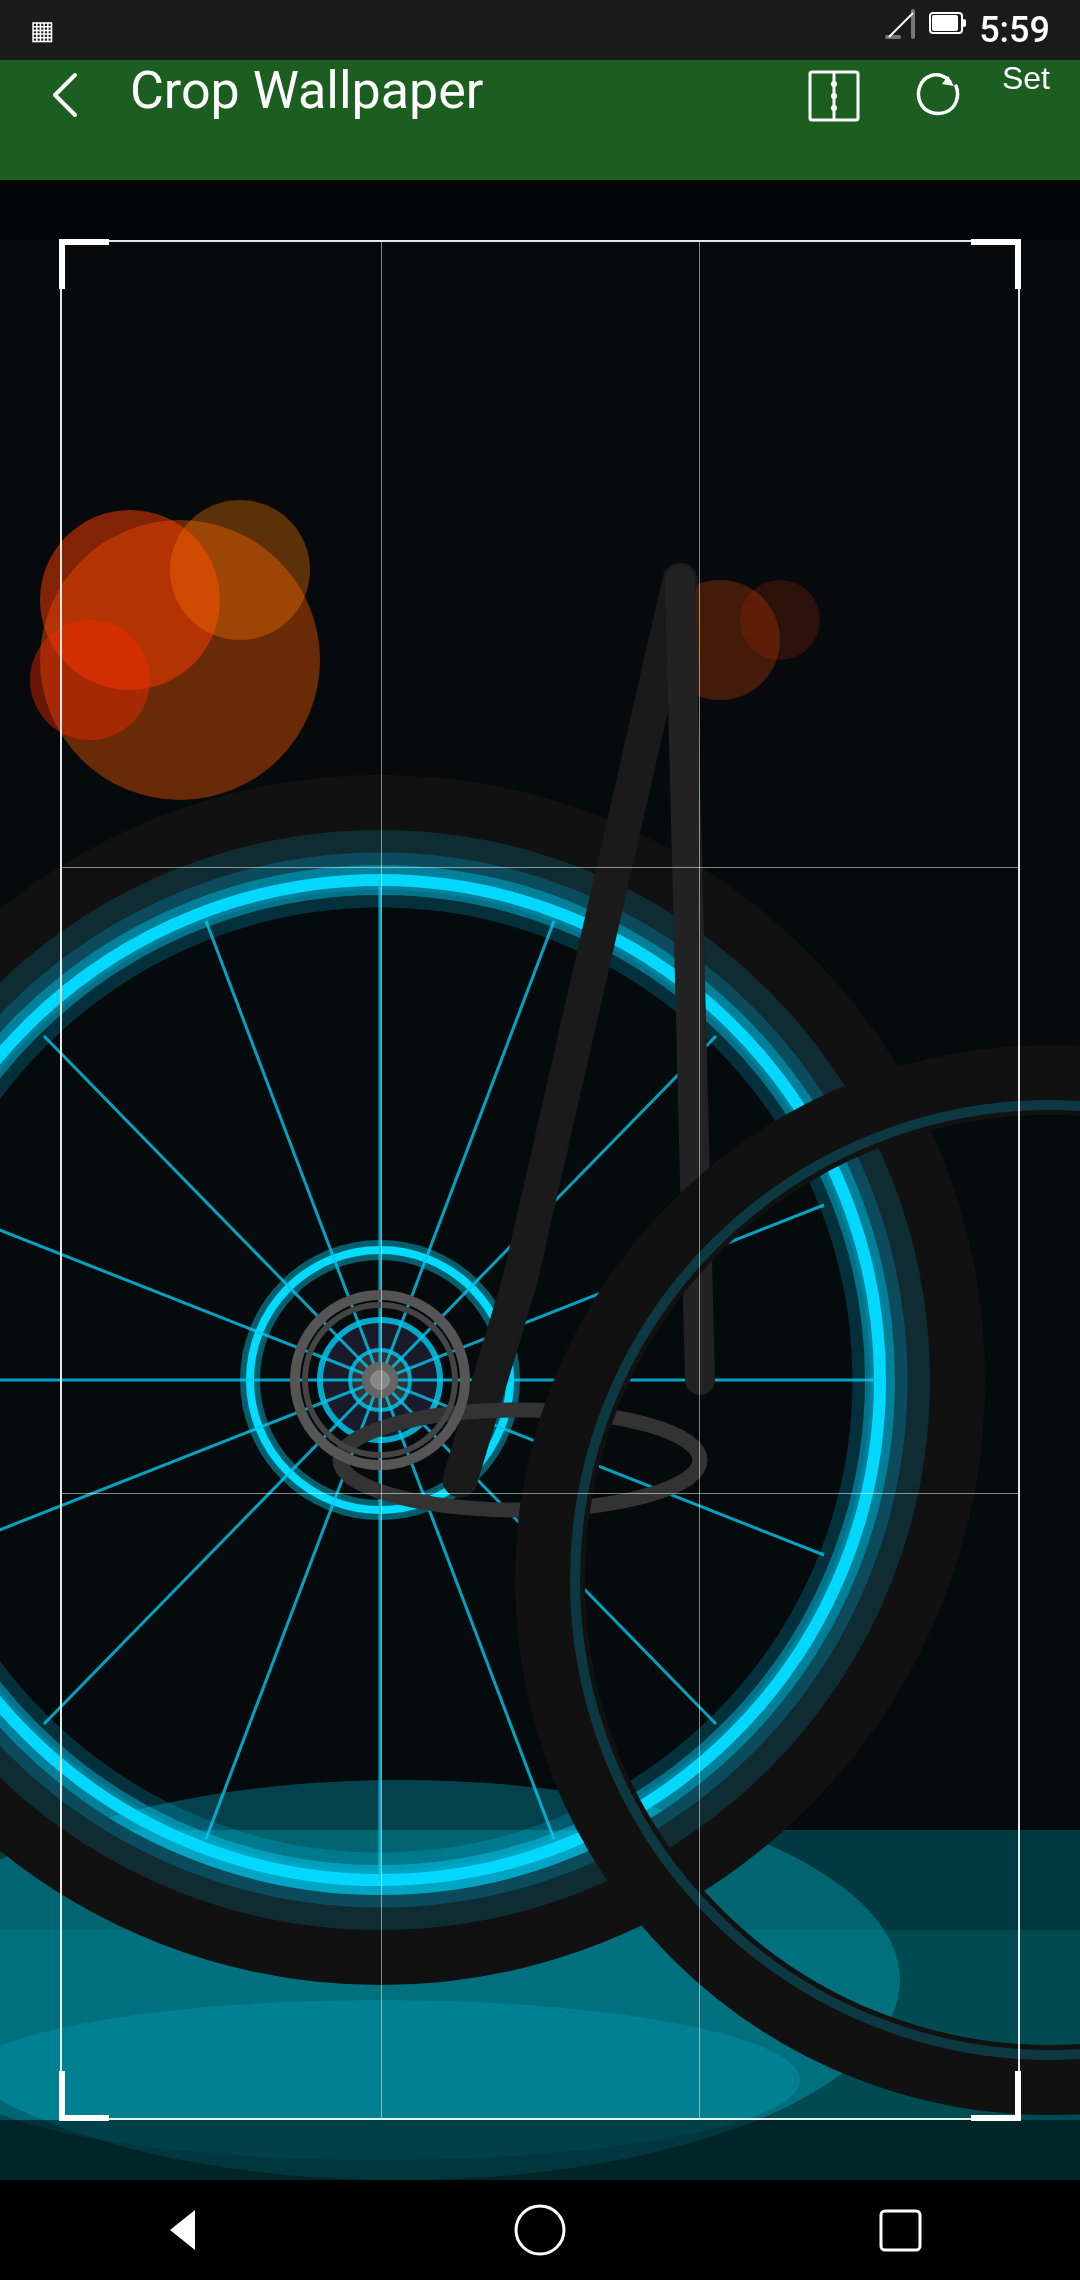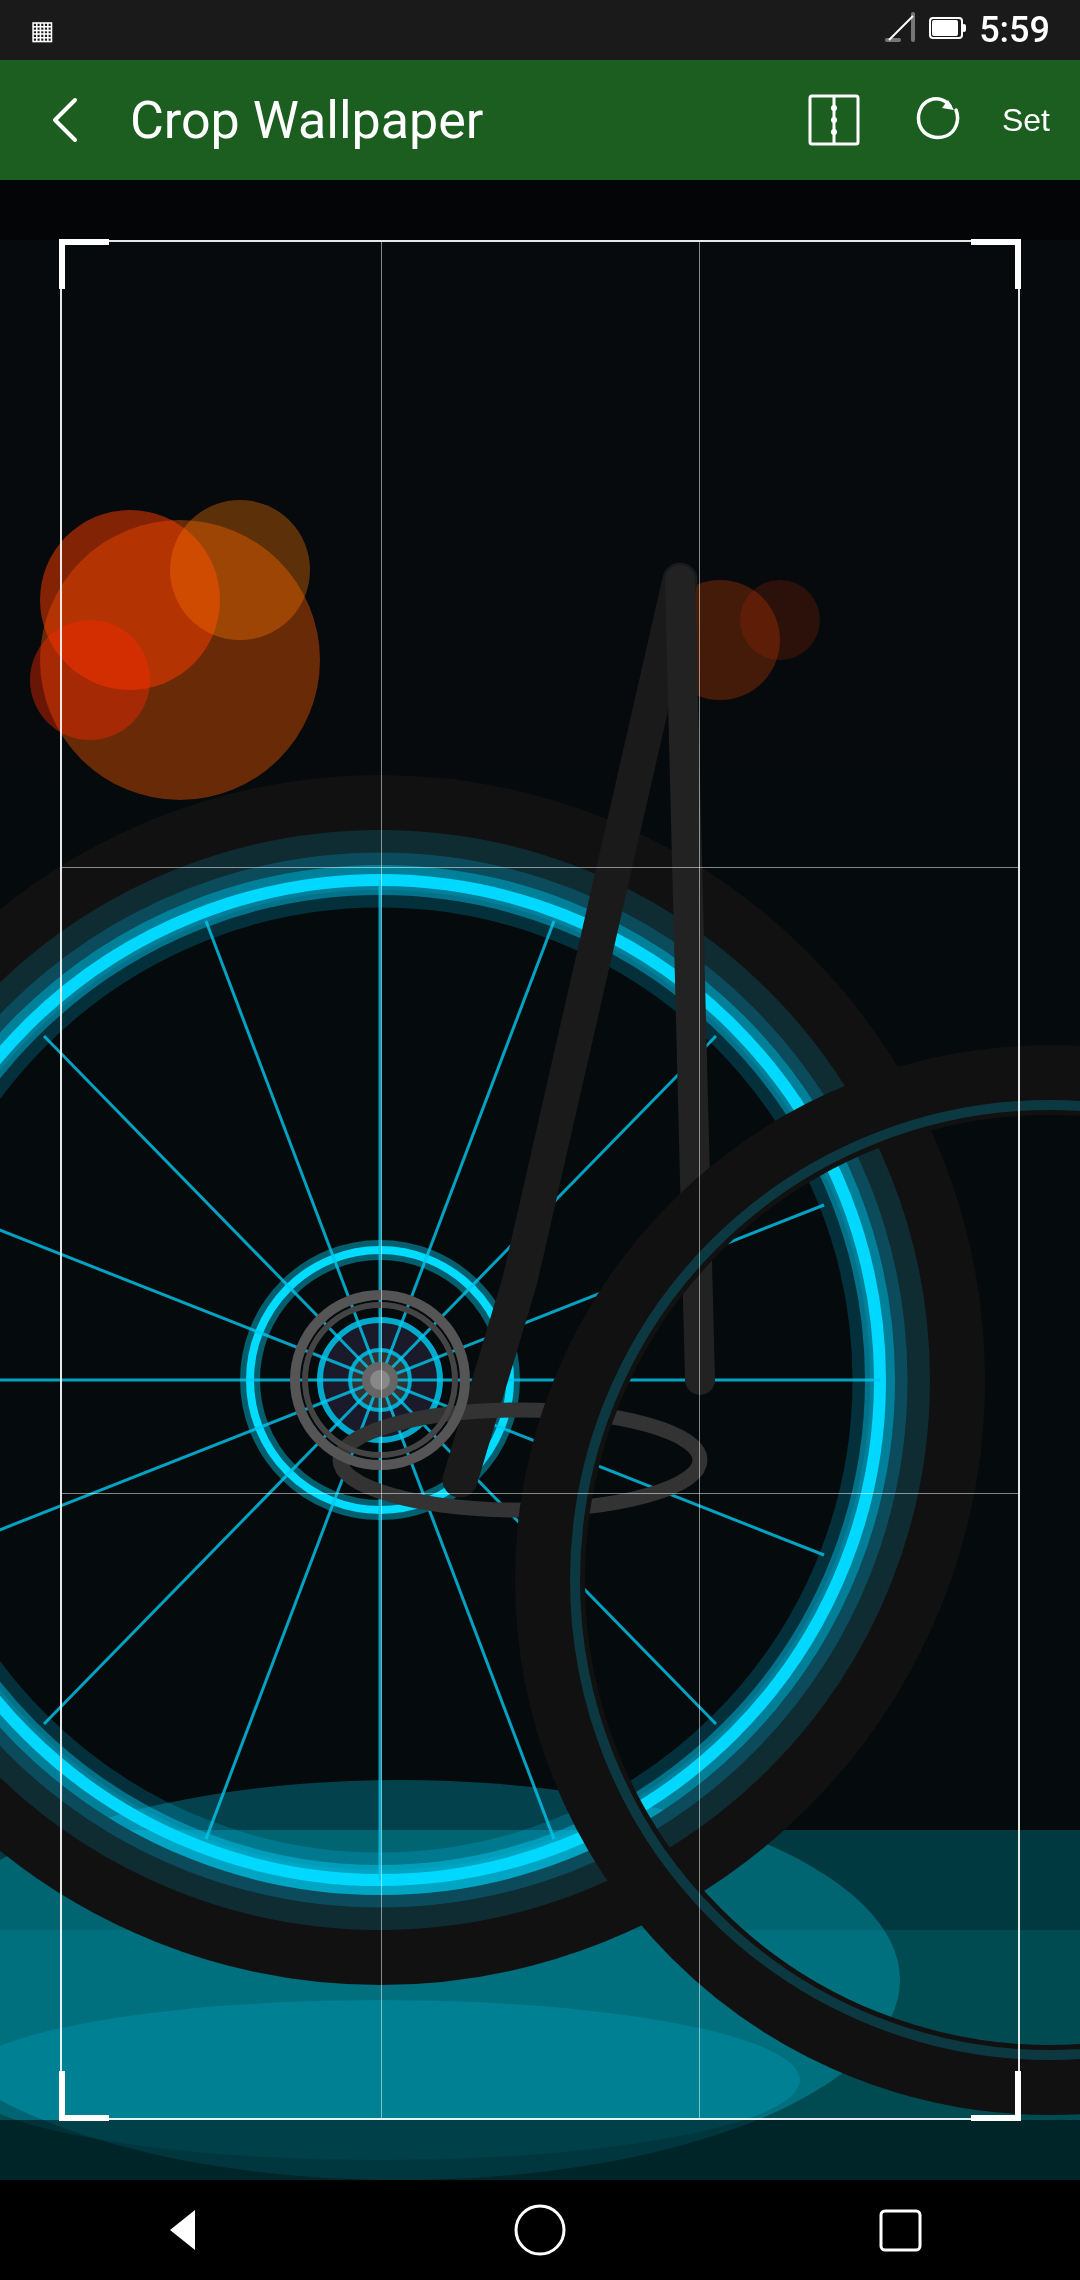--- a/index.html
+++ b/index.html
@@ -29,37 +29,37 @@
 
     .status-bar-left {
       position: absolute;
       left: 30px;
       display: flex;
       align-items: center;
     }
 
     .status-bar-right {
       display: flex;
-      align-items: center;
+      align-items: flex-start;
       gap: 12px;
     }
 
     .status-time {
       color: #fff;
       font-size: 36px;
       font-weight: 500;
     }
 
     
     .app-bar {
       width: 100%;
       height: 120px;
       background: #1b5e20;
       display: flex;
-      align-items: center;
+      align-items: flex-start;
       padding: 0 30px;
       gap: 30px;
       position: relative;
       z-index: 10;
     }
 
     .app-bar-title {
       color: #fff;
       font-size: 52px;
       font-weight: 400;

